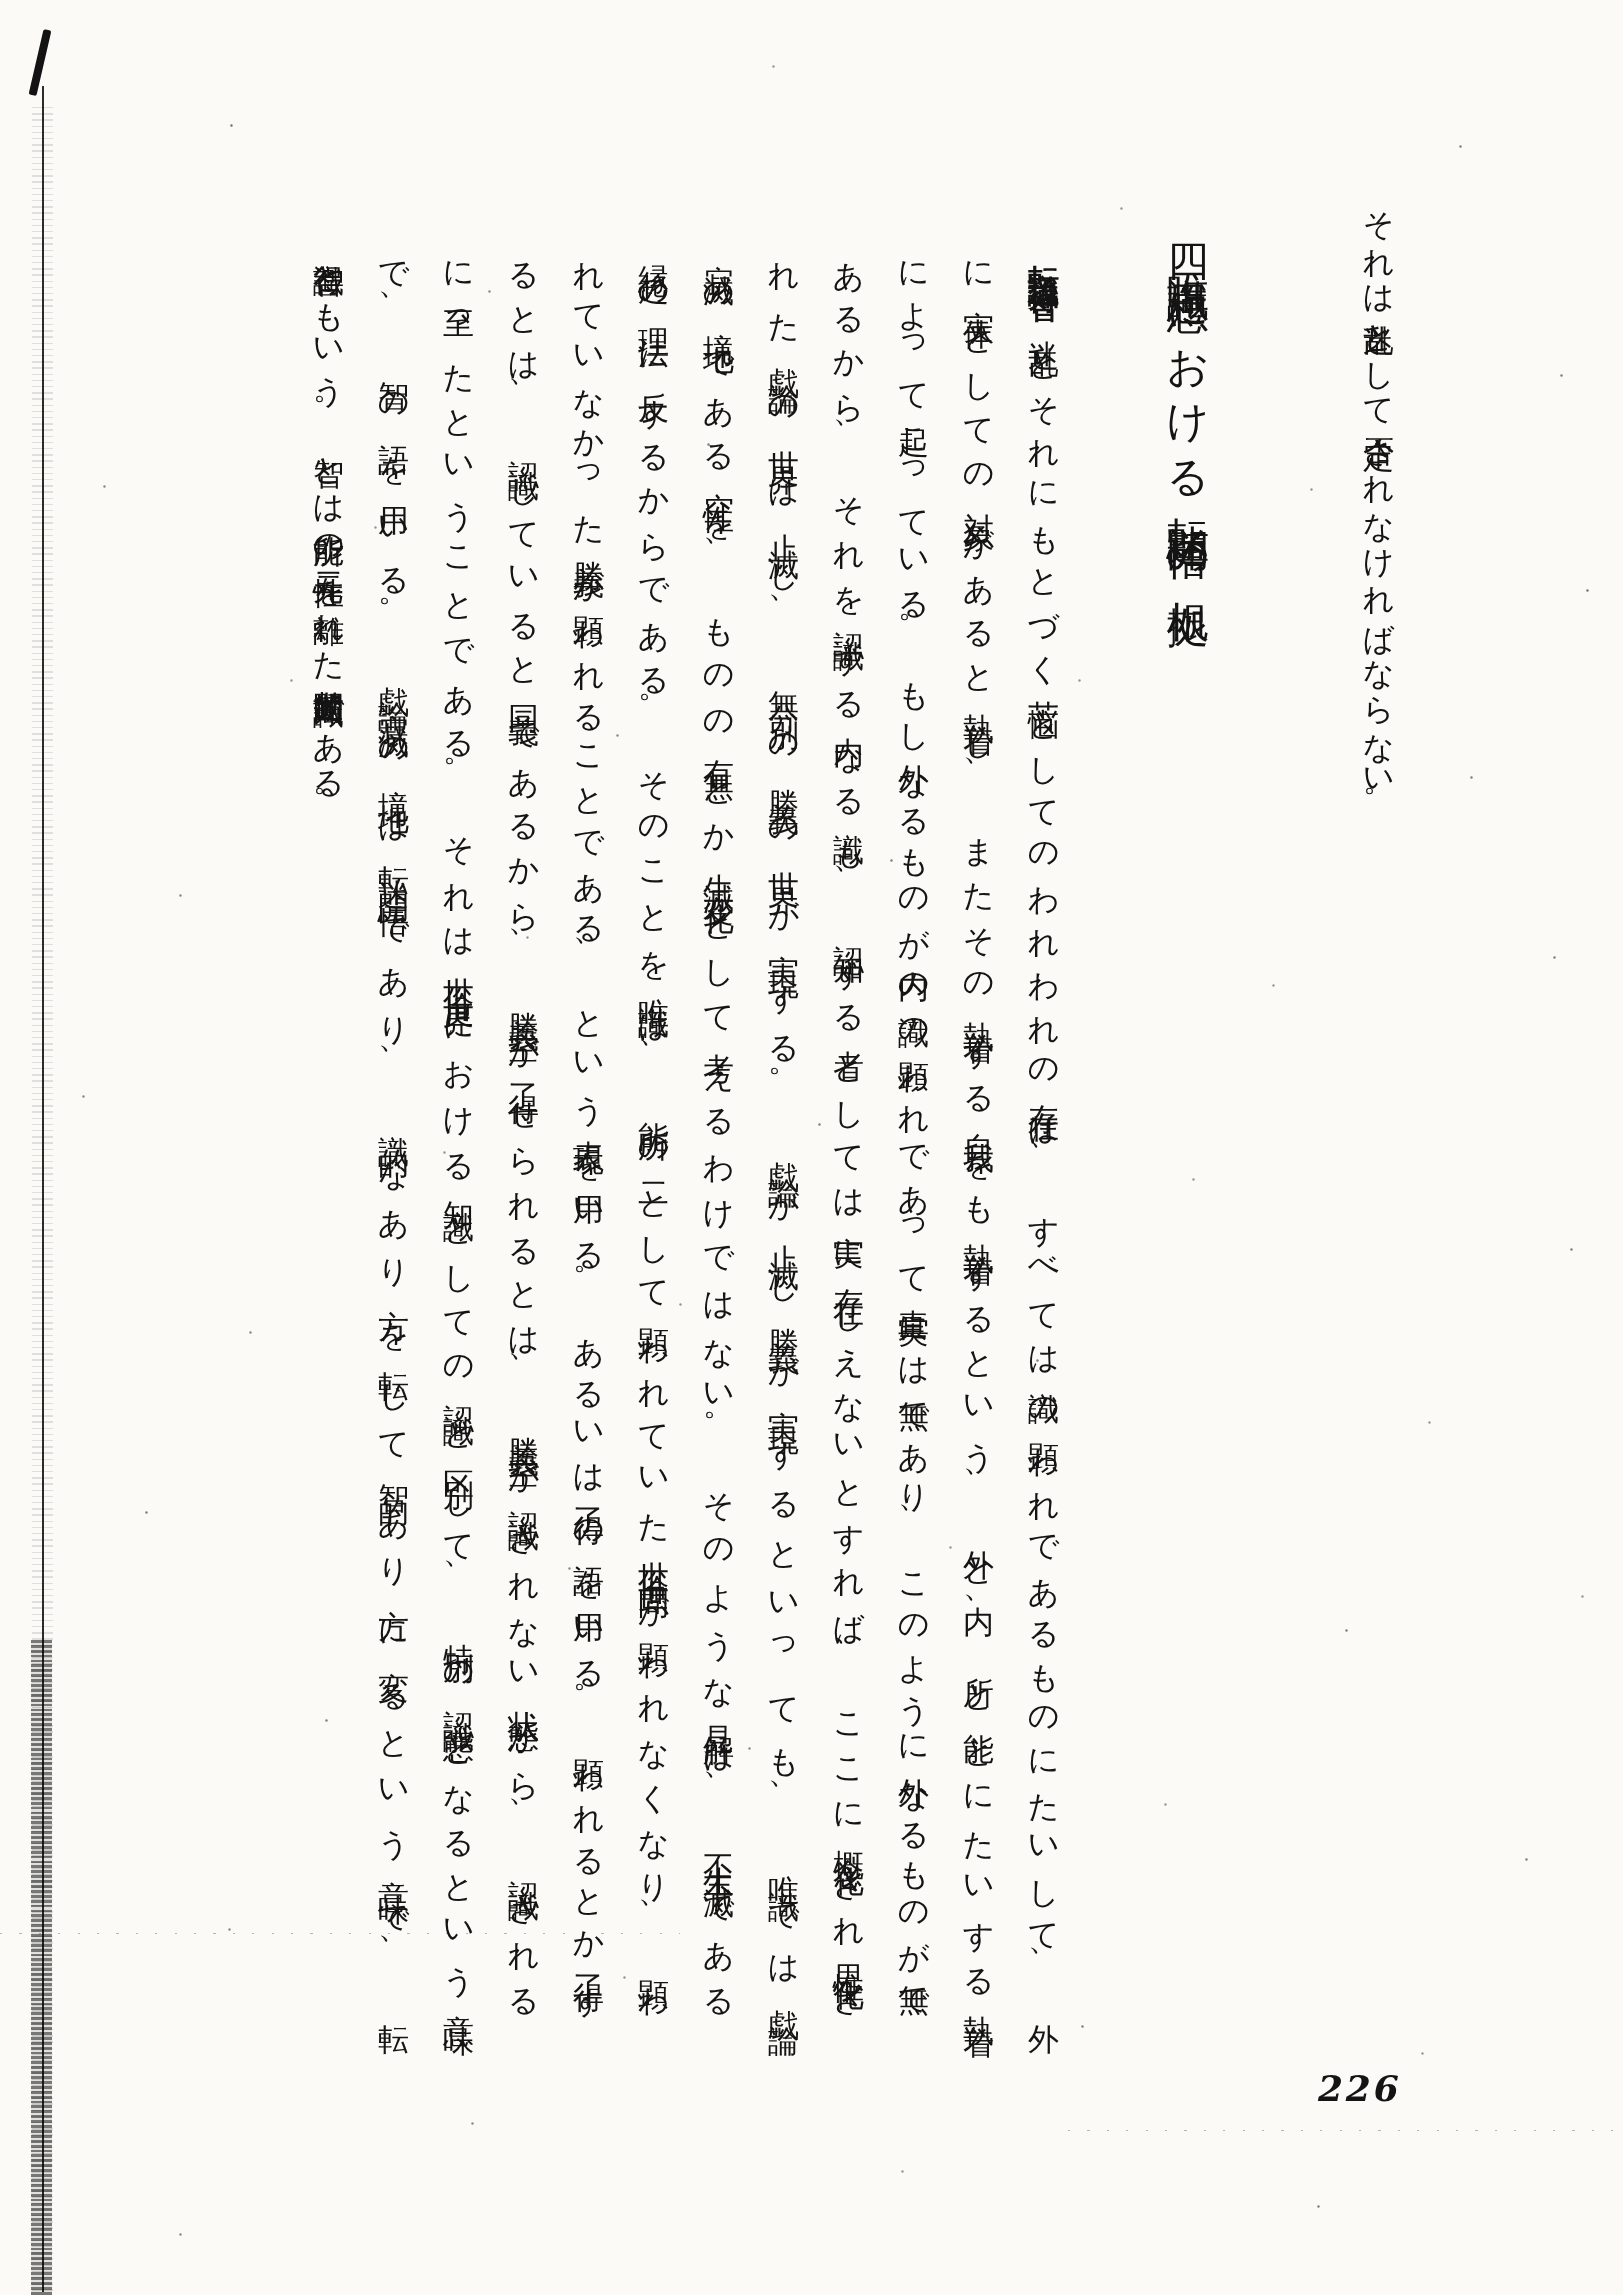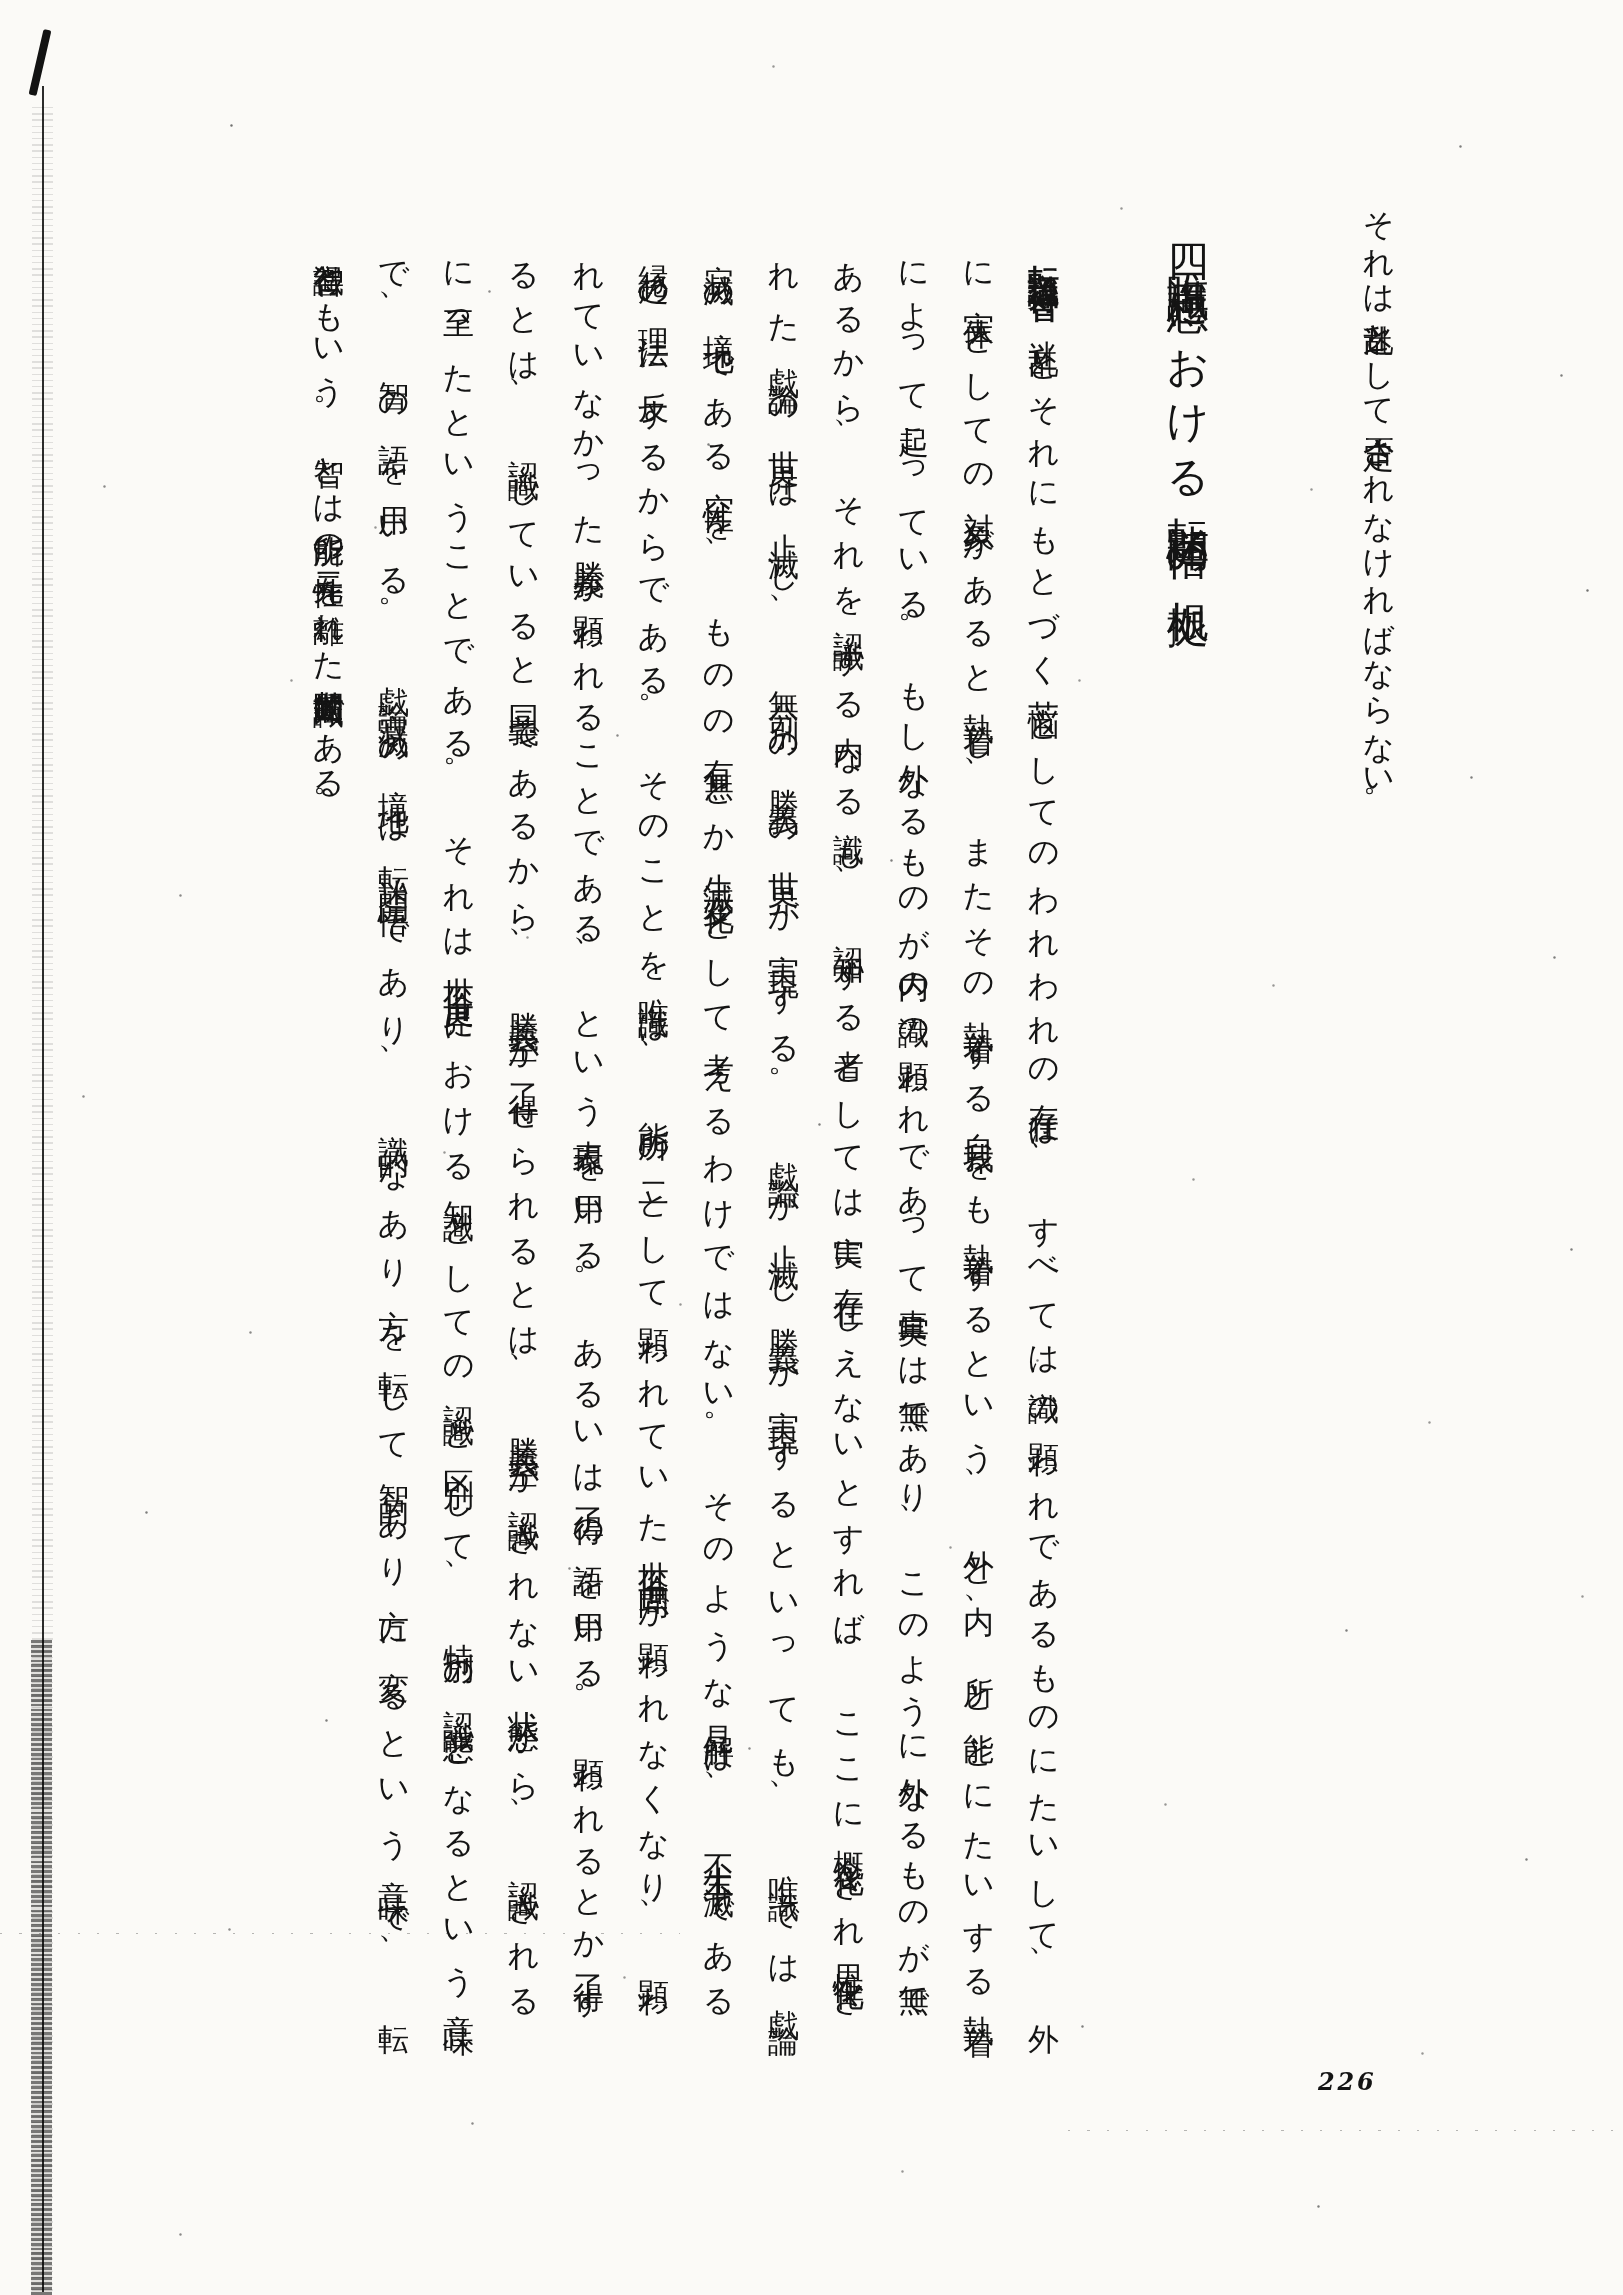--- a/index.html
+++ b/index.html
@@ -56,21 +56,21 @@
   }
   .tline.short { text-align-last: auto; }
   .tline b { font-weight: bold; letter-spacing: 2.8px; }
   .pageno {
     position: absolute;
     top: 2067px;
     left: 1318px;
     font-family: "DejaVu Serif", "Liberation Serif", serif;
     font-style: italic;
     font-weight: bold;
-    font-size: 24px;
+    font-size: 36px;
     letter-spacing: 2.8px;
     color: #141414;
   }
   
   .binding { position: absolute; left: 30.5px; top: 23.6px; width: 28px; height: 2272px; }
   .binding .tick {
     position: absolute; left: 5.5px; top: 5.5px; width: 7.6px; height: 67px;
     background: #131313; transform: rotate(13deg); border-radius: 2.1px;
   }
   .binding .line {

